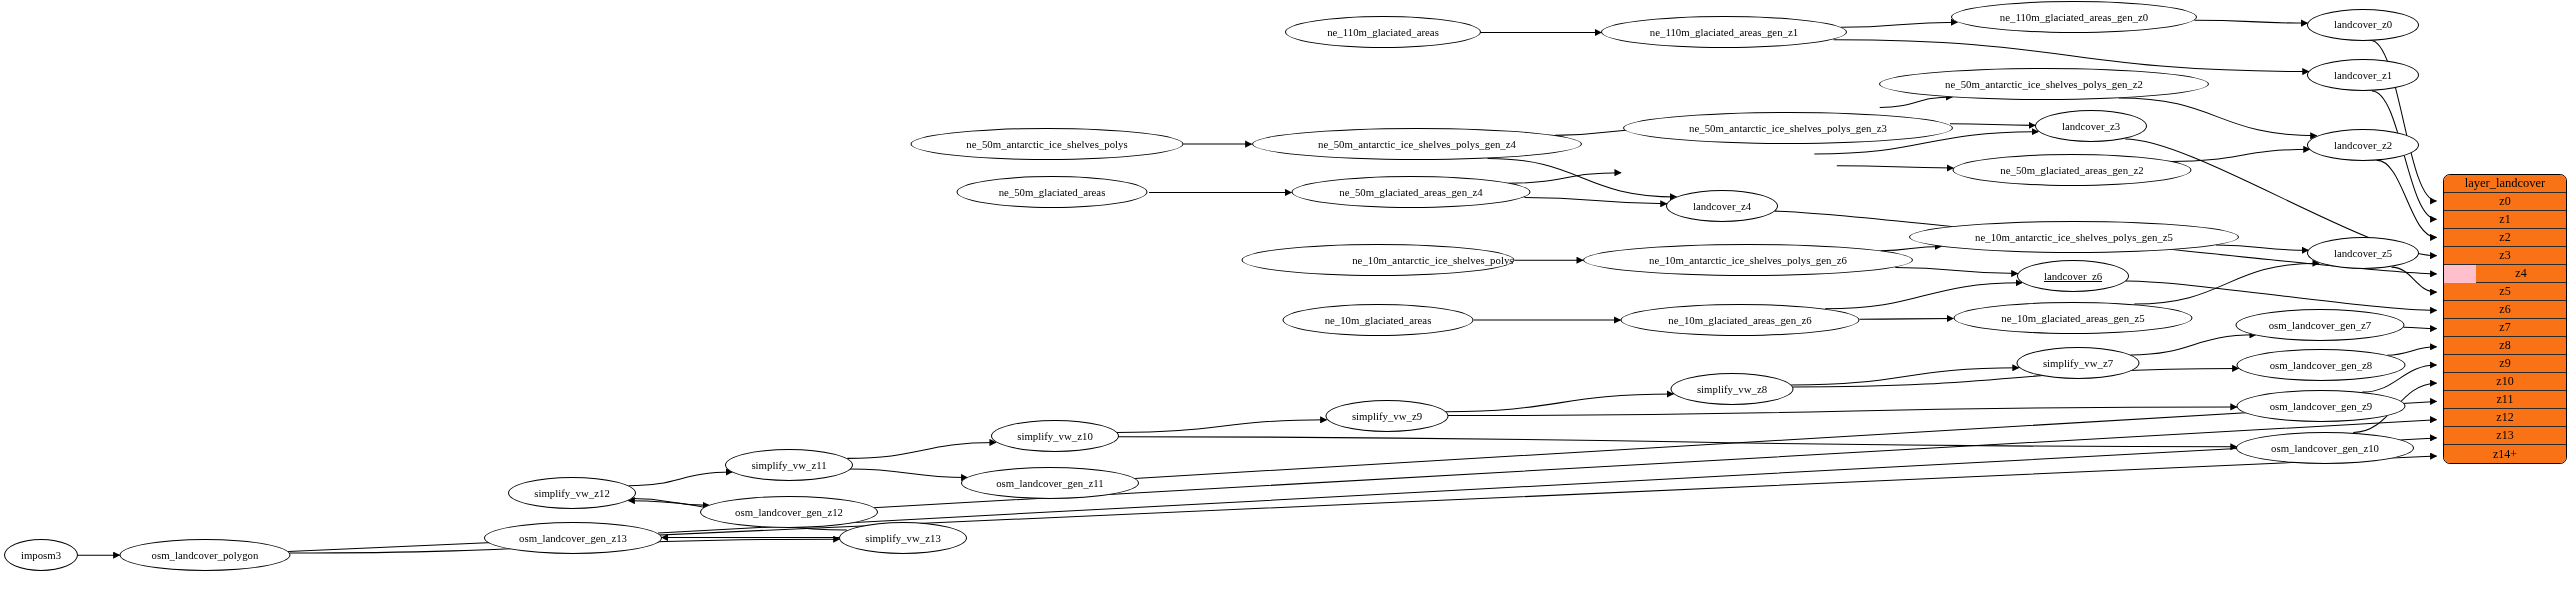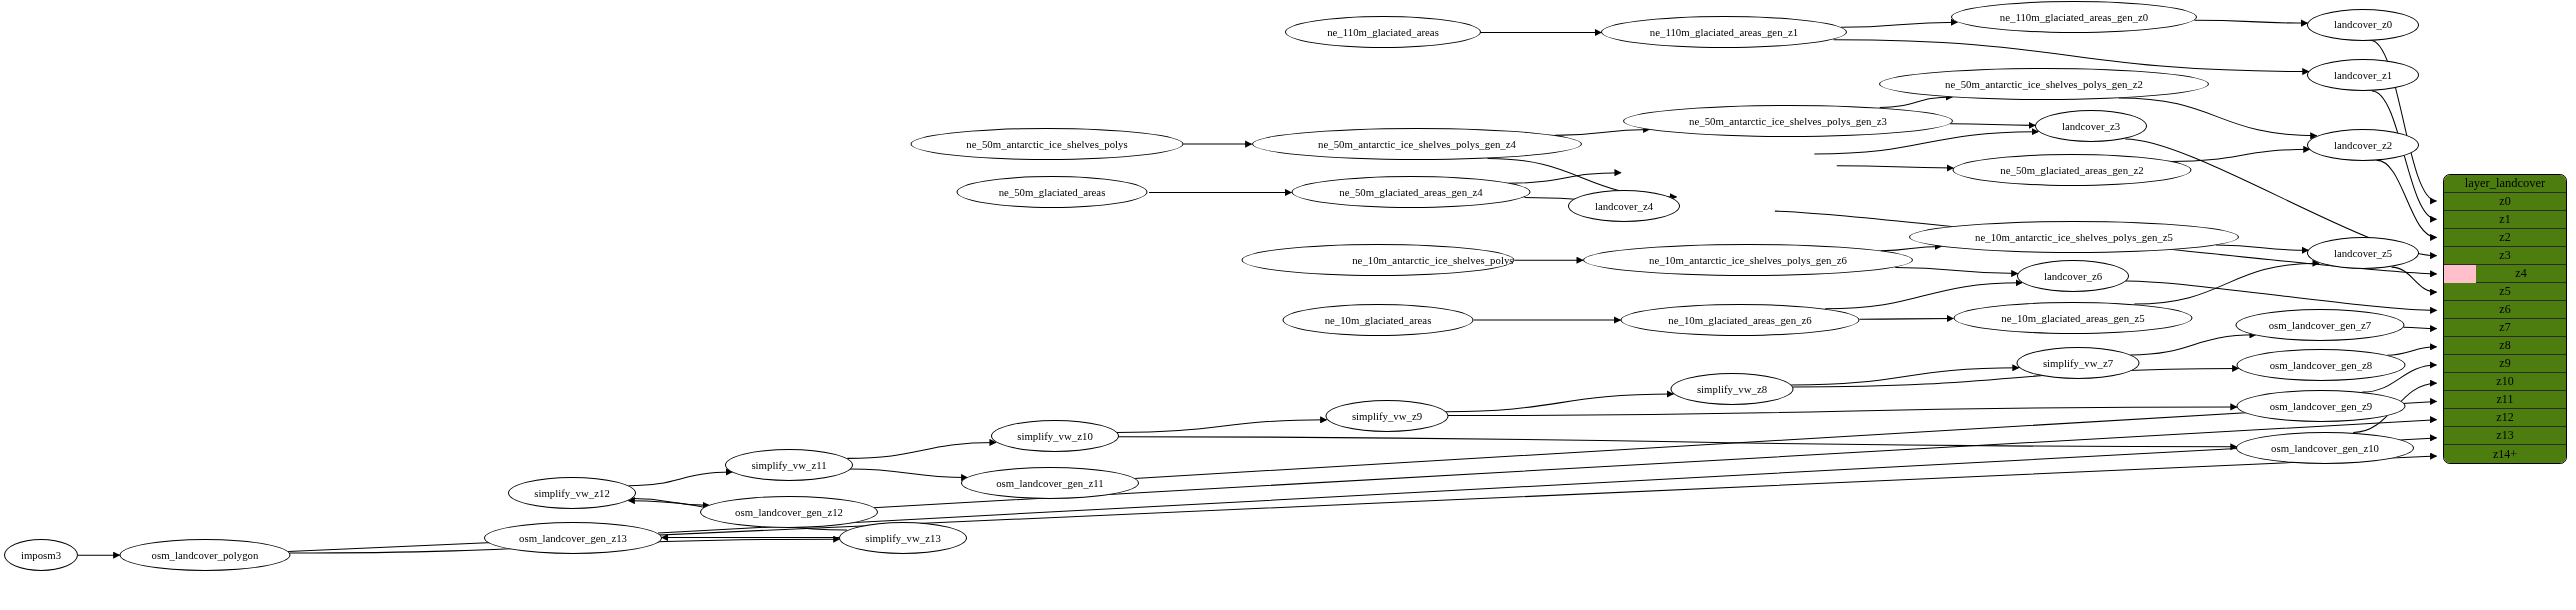--- a/index.html
+++ b/index.html
@@ -52,21 +52,21 @@
     background: #ffc0cb;
     overflow: hidden;
   }
   .rec-row {
     box-sizing: border-box;
     display: flex;
     align-items: center;
     justify-content: center;
     font-size: 12px;
     color: #000000;
-    background: #4d7c0f;
+    background: #f97316;
     border-bottom: 0.9px solid #2a2a2a;
     white-space: nowrap;
   }
   .rec-row:last-child { border-bottom: none; }
   .rec-title { font-size: 12.5px; }
 </style>
 </head>
 <body>
 
 <div id="stage">
@@ -155,51 +155,51 @@
       </div>
       <div class="node" style="left: 2363px; top: 145px; width: 112px; height: 32px;">
         <span>landcover_z2</span>
       </div>
       <div class="node" style="left: 1047px; top: 144px; width: 273px; height: 32px;">
         <span>ne_50m_antarctic_ice_shelves_polys</span>
       </div>
       <div class="node" style="left: 1417px; top: 144px; width: 330px; height: 32px;">
         <span>ne_50m_antarctic_ice_shelves_polys_gen_z4</span>
       </div>
-      <div class="node" style="left: 1788px; top: 121px; width: 330px; height: 32px; align-items: center;">
+      <div class="node" style="left: 1788px; top: 128px; width: 330px; height: 32px; align-items: center;">
         <span>ne_50m_antarctic_ice_shelves_polys_gen_z3</span>
       </div>
       <div class="node" style="left: 2091px; top: 126px; width: 112px; height: 32px;">
         <span>landcover_z3</span>
       </div>
       <div class="node" style="left: 1052px; top: 192px; width: 191px; height: 32px;">
         <span>ne_50m_glaciated_areas</span>
       </div>
       <div class="node" style="left: 1411px; top: 192px; width: 239px; height: 32px;">
         <span>ne_50m_glaciated_areas_gen_z4</span>
       </div>
       <div class="node" style="left: 2072px; top: 170px; width: 239px; height: 32px;">
         <span>ne_50m_glaciated_areas_gen_z2</span>
       </div>
-      <div class="node" style="left: 1624px; top: 206px; width: 112px; height: 32px;">
+      <div class="node" style="left: 1722px; top: 206px; width: 112px; height: 32px;">
         <span>landcover_z4</span>
       </div>
       <div class="node" style="left: 1378px; top: 260px; width: 273px; height: 32px; justify-content: flex-end;">
         <span>ne_10m_antarctic_ice_shelves_polys</span>
       </div>
       <div class="node" style="left: 1748px; top: 260px; width: 330px; height: 32px;">
         <span>ne_10m_antarctic_ice_shelves_polys_gen_z6</span>
       </div>
       <div class="node" style="left: 2074px; top: 237px; width: 330px; height: 32px;">
         <span>ne_10m_antarctic_ice_shelves_polys_gen_z5</span>
       </div>
       <div class="node" style="left: 2363px; top: 253px; width: 112px; height: 32px;">
         <span>landcover_z5</span>
       </div>
-      <div class="node" style="left: 2073px; top: 276px; width: 112px; height: 32px;">
+      <div class="node" style="left: 2073px; top: 276px; width: 112px; height: 32px; text-decoration: underline;">
         <span>landcover_z6</span>
       </div>
       <div class="node" style="left: 1378px; top: 320px; width: 191px; height: 32px;">
         <span>ne_10m_glaciated_areas</span>
       </div>
       <div class="node" style="left: 1740px; top: 320px; width: 239px; height: 32px;">
         <span>ne_10m_glaciated_areas_gen_z6</span>
       </div>
       <div class="node" style="left: 2073px; top: 318px; width: 239px; height: 32px;">
         <span>ne_10m_glaciated_areas_gen_z5</span>

